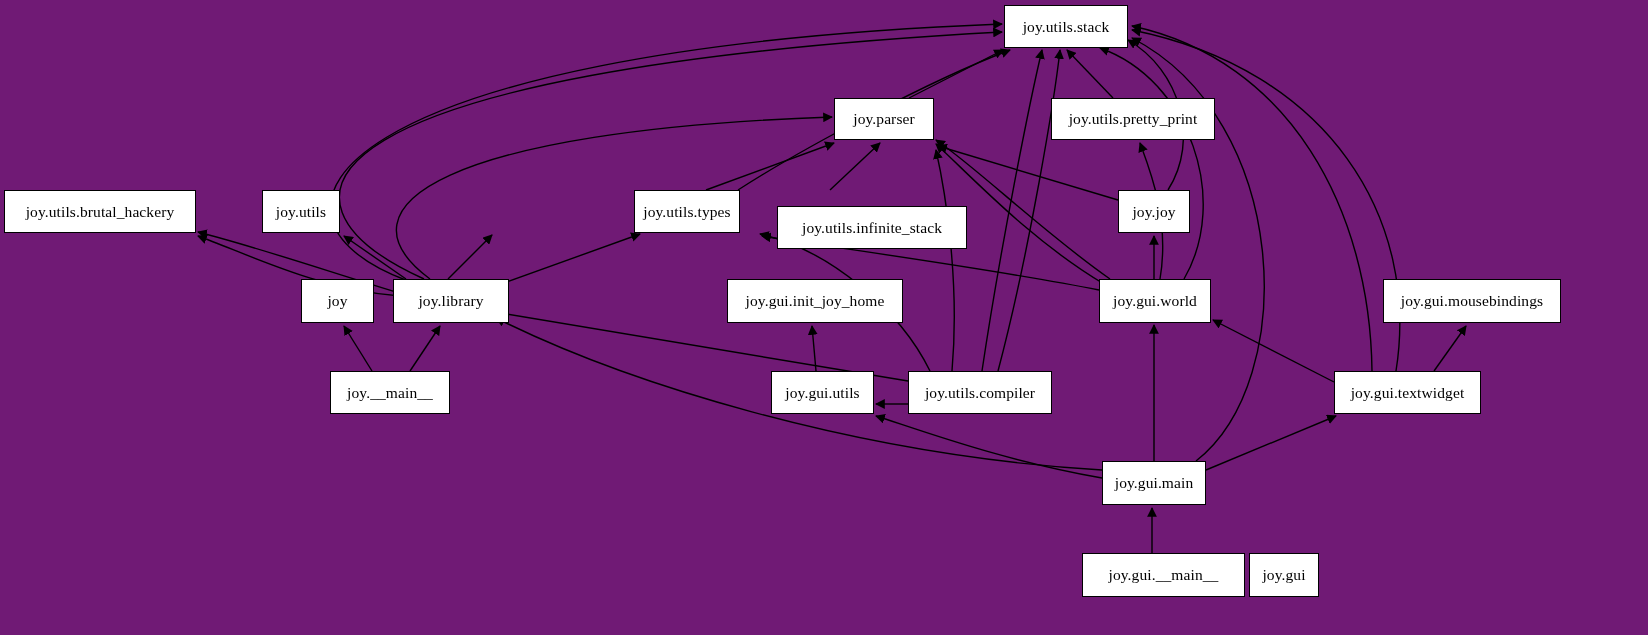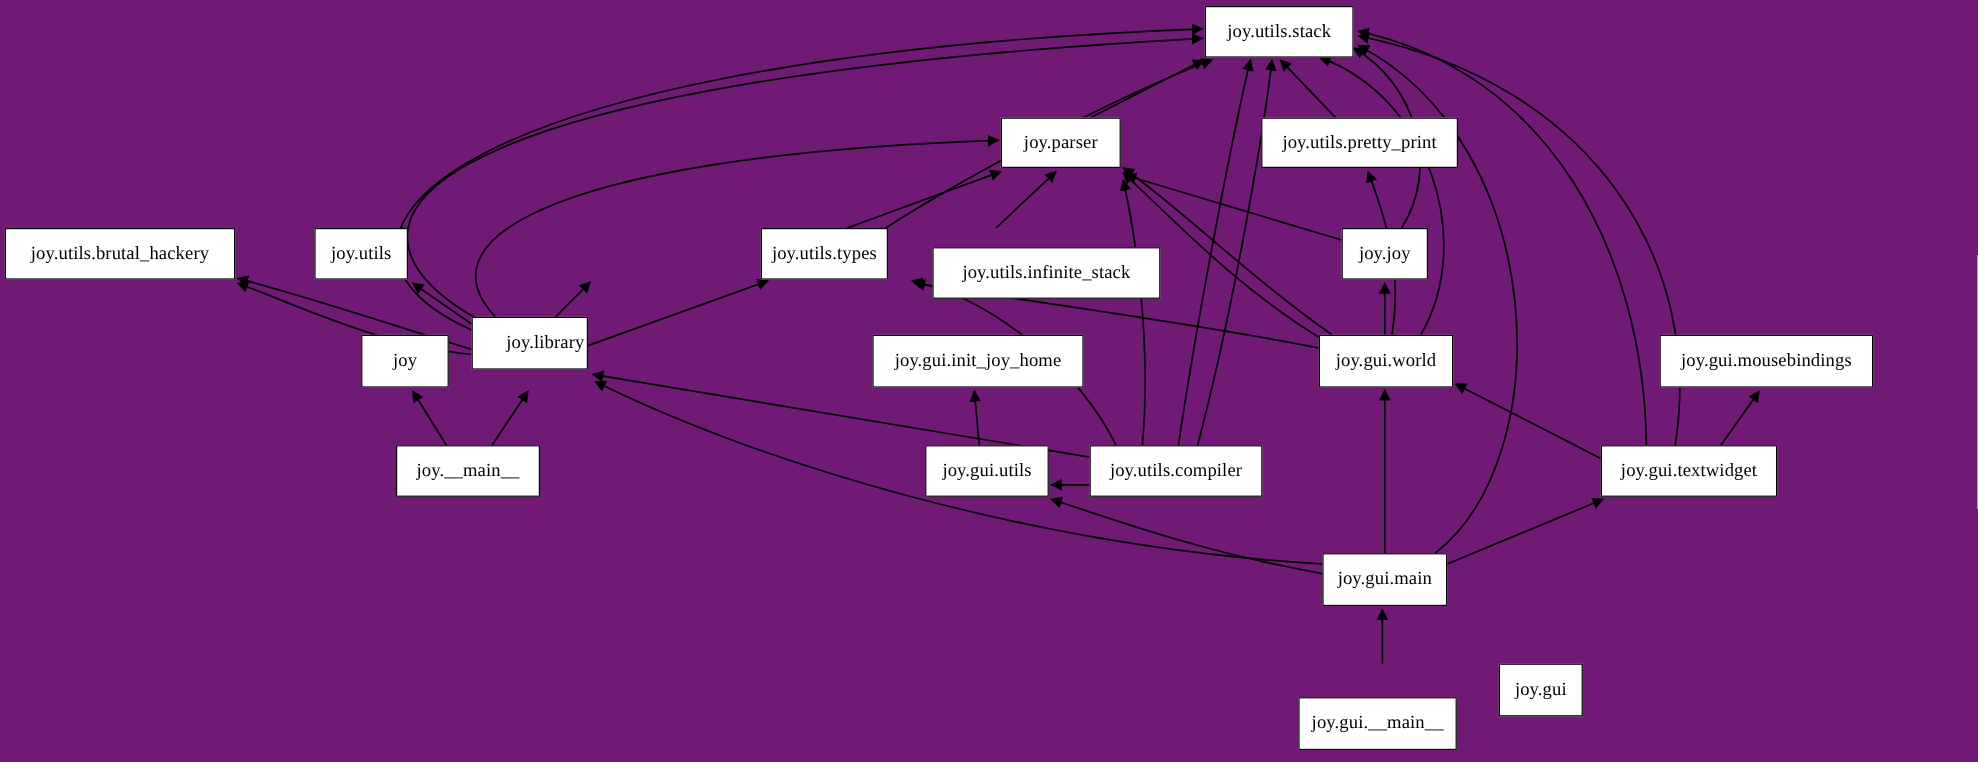--- a/index.html
+++ b/index.html
@@ -166,21 +166,21 @@
   </div>
 
   <div class="gnode" style="left:1118px; top:190px; width:72px; height:43px;">
     <span class="nlabel">joy.joy</span>
   </div>
 
   <div class="gnode" style="left:301px; top:279px; width:73px; height:44px;">
     <span class="nlabel">joy</span>
   </div>
 
-  <div class="gnode" style="left:393px; top:264px; width:97px; height:44px;justify-content:flex-end;">
+  <div class="gnode" style="left:393px; top:279px; width:116px; height:44px;">
     <span class="nlabel">joy.library</span>
   </div>
 
   <div class="gnode" style="left:727px; top:279px; width:176px; height:44px;">
     <span class="nlabel">joy.gui.init_joy_home</span>
   </div>
 
   <div class="gnode" style="left:1099px; top:279px; width:112px; height:44px;">
     <span class="nlabel">joy.gui.world</span>
   </div>
@@ -202,21 +202,21 @@
   </div>
 
   <div class="gnode" style="left:1334px; top:371px; width:147px; height:43px;">
     <span class="nlabel">joy.gui.textwidget</span>
   </div>
 
   <div class="gnode" style="left:1102px; top:461px; width:104px; height:44px;">
     <span class="nlabel">joy.gui.main</span>
   </div>
 
-  <div class="gnode" style="left:1082px; top:553px; width:132px; height:44px;margin-top:28px;">
+  <div class="gnode" style="left:1082px; top:553px; width:163px; height:44px;">
     <span class="nlabel">joy.gui.__main__</span>
   </div>
 
   <div class="gnode" style="left:1249px; top:553px; width:70px; height:44px;align-items:center;">
     <span class="nlabel">joy.gui</span>
   </div>
 
 </div>
 
 </body></html>

